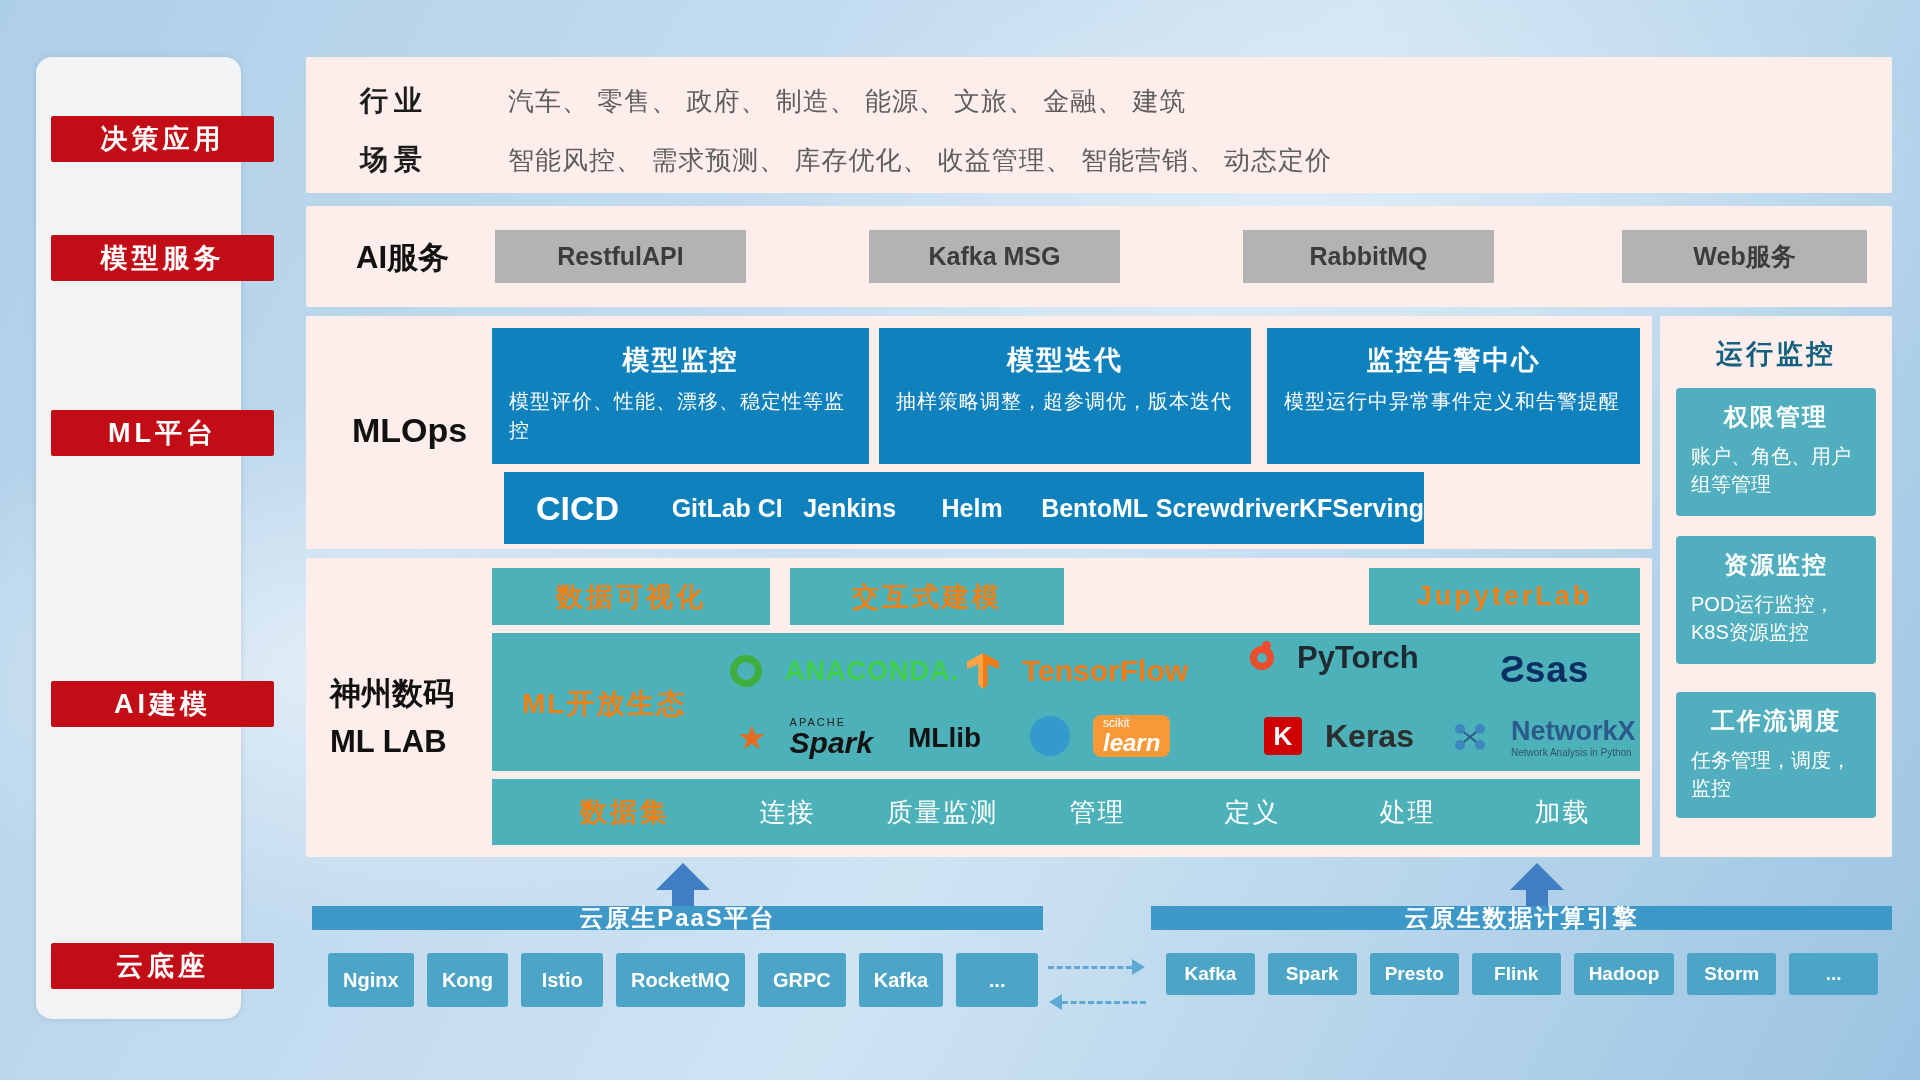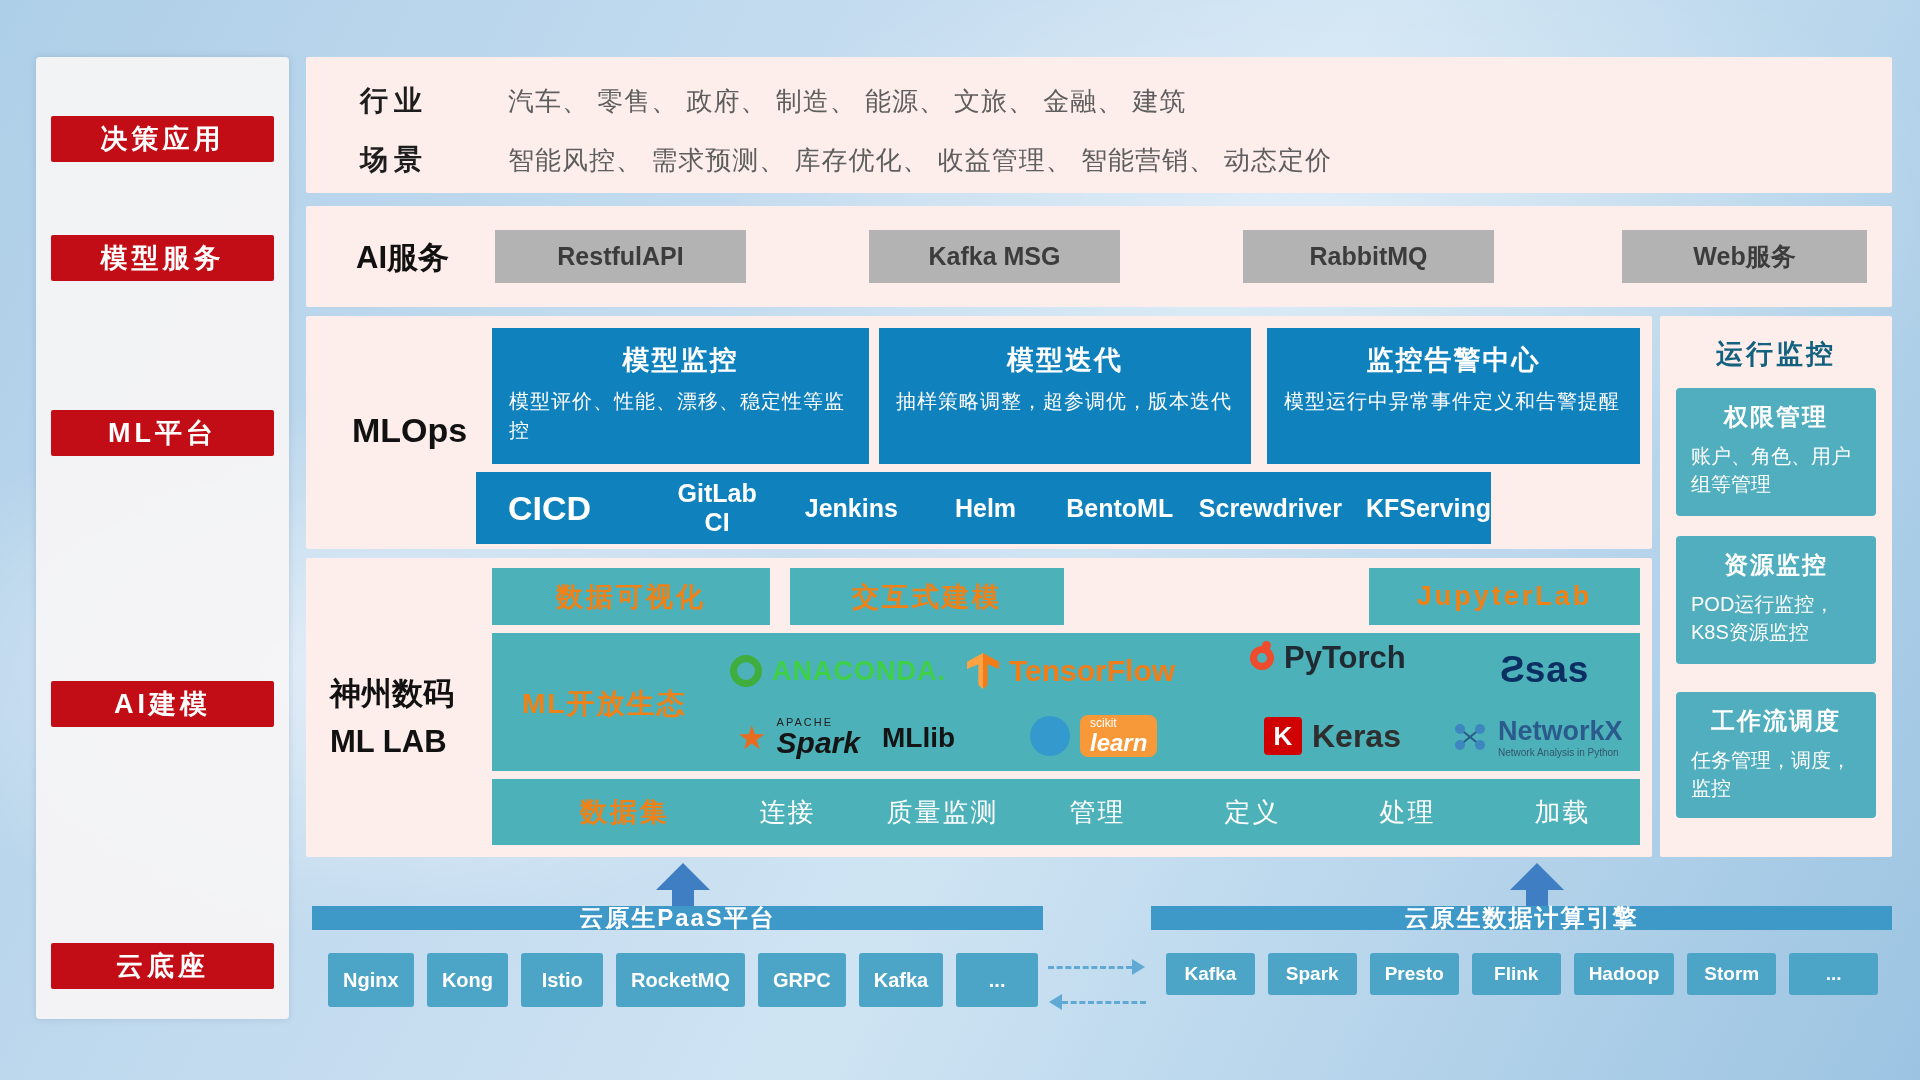--- a/index.html
+++ b/index.html
@@ -3,55 +3,55 @@
 <meta charset="utf-8">
 <style>
   * { margin:0; padding:0; box-sizing:border-box; }
   body { font-family:"Liberation Sans","DejaVu Sans",sans-serif; }
   .stage{position:relative;width:1920px;height:1080px;overflow:hidden;
     background:linear-gradient(118deg,#aecfe8 0%,#c6ddf0 38%,#cfe4f3 55%,#9cc4e2 100%);}
   .stage::before{content:"";position:absolute;inset:0;
     background:radial-gradient(ellipse 700px 380px at 18% 62%,rgba(255,255,255,.55),transparent 70%),
                radial-gradient(ellipse 900px 420px at 70% 20%,rgba(255,255,255,.35),transparent 70%);}
   
-  .sidebar{position:absolute;left:36px;top:57px;width:253px;height:962px;
-    background:rgba(246,244,245,.95);border-radius:4px;box-shadow:0 0 6px rgba(90,120,150,.25);}
+  .sidebar{position:absolute;left:36px;top:57px;width:205px;height:962px;
+    background:rgba(246,244,245,.95);border-radius:16px;box-shadow:0 0 6px rgba(90,120,150,.25);}
   .side-btn{position:absolute;left:15px;width:223px;height:46px;background:#c30d16;color:#fff;
     font-size:27px;font-weight:bold;letter-spacing:4px;display:flex;align-items:center;justify-content:center;border-radius:2px;}
   
   .panel{position:absolute;background:#fdeeec;border-radius:2px;}
   
   .p1-label{position:absolute;left:54px;font-size:28px;font-weight:bold;color:#1d1d1d;letter-spacing:6px;}
   .p1-text{position:absolute;left:202px;font-size:26px;color:#5e5e5e;letter-spacing:1px;}
   
   .ai-label{position:absolute;left:50px;top:31px;font-size:31px;font-weight:bold;color:#111;}
   .gray-btn{position:absolute;top:24px;height:53px;background:#b3b3b3;color:#3c3c3c;
     font-weight:bold;font-size:25px;display:flex;align-items:center;justify-content:center;}
   
   .mlops-label{position:absolute;left:46px;top:95px;font-size:34px;font-weight:bold;color:#111;}
   .blue-card{position:absolute;top:12px;height:136px;background:#0f81bd;color:#fff;}
   .blue-card .bc-title{font-size:27px;font-weight:bold;text-align:center;margin-top:14px;letter-spacing:2px;}
   .blue-card .bc-desc{font-size:20px;margin:9px 17px 0;line-height:1.45;letter-spacing:1px;}
-  .cicd{position:absolute;left:170px;top:156px;width:1015px;height:72px;background:#0f81bd;color:#fff;
-    display:flex;align-items:center;gap:24px;}
+  .cicd{position:absolute;left:198px;top:156px;width:920px;height:72px;background:#0f81bd;color:#fff;
+    display:flex;align-items:center;}
   .cicd-label{font-size:34px;font-weight:bold;margin-left:32px;width:130px;}
   .cicd-item{flex:1;text-align:center;font-size:25px;font-weight:bold;}
   
   .monitor-title{position:absolute;top:20px;width:100%;text-align:center;font-size:27px;font-weight:bold;
     color:#13617e;letter-spacing:3px;}
   .mon-card{position:absolute;left:16px;width:200px;background:#50aebe;border-radius:4px;color:#fff;}
   .mon-card .mc-title{font-size:24px;font-weight:bold;text-align:center;margin-top:13px;letter-spacing:2px;}
   .mon-card .mc-desc{font-size:20px;margin:9px 15px 0;line-height:1.4;}
   
   .mllab-label{position:absolute;left:24px;top:112px;width:160px;font-size:31px;font-weight:bold;color:#111;line-height:1.55;}
   .teal-head{position:absolute;top:10px;height:57px;background:#4db1b9;color:#ef8116;font-weight:bold;
     font-size:27px;display:flex;align-items:center;justify-content:center;letter-spacing:3px;}
   .eco{position:absolute;left:186px;top:75px;width:1148px;height:138px;background:#4db1b9;}
   .eco-label{position:absolute;left:30px;top:52px;font-size:28px;font-weight:bold;color:#ef8116;letter-spacing:2px;}
-  .logo{position:absolute;display:flex;align-items:center;gap:10px;}
+  .logo{position:absolute;display:flex;align-items:center;gap:23px;}
   .ana-ring{width:32px;height:32px;border:7px solid #3fae3f;border-radius:50%;background:transparent;}
   .ana-text{font-size:27px;font-weight:bold;color:#3fd04a;letter-spacing:1px;}
   .tf-text{font-size:30px;font-weight:bold;color:#ef7d1a;}
   .pt-ring{position:relative;width:24px;height:24px;border:7px solid #ee4c2c;border-radius:50%;}
   .pt-ring::after{content:"";position:absolute;right:-4px;top:-12px;width:9px;height:9px;border-radius:50%;background:#ee4c2c;}
   .pt-text{font-size:31px;font-weight:bold;color:#1f2a33;}
   .sas-glyph{display:inline-block;transform:scaleX(-1);font-size:37px;font-weight:bold;color:#0b2f63;}
   .sas-text{font-size:37px;font-weight:bold;color:#0b2f63;letter-spacing:1px;}
   .spark-star{font-size:33px;color:#e86c1f;line-height:1;}
   .spark-col{display:flex;flex-direction:column;line-height:1;}

